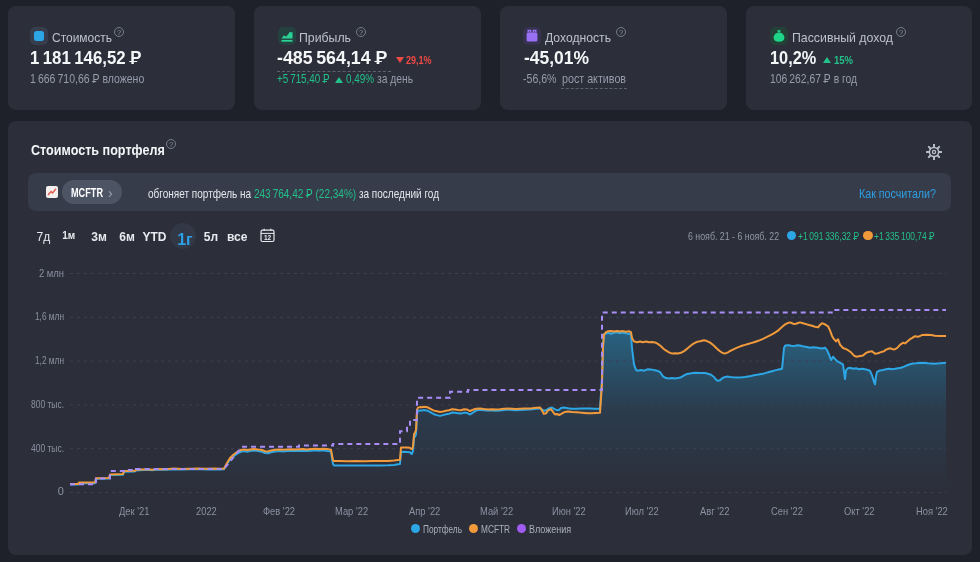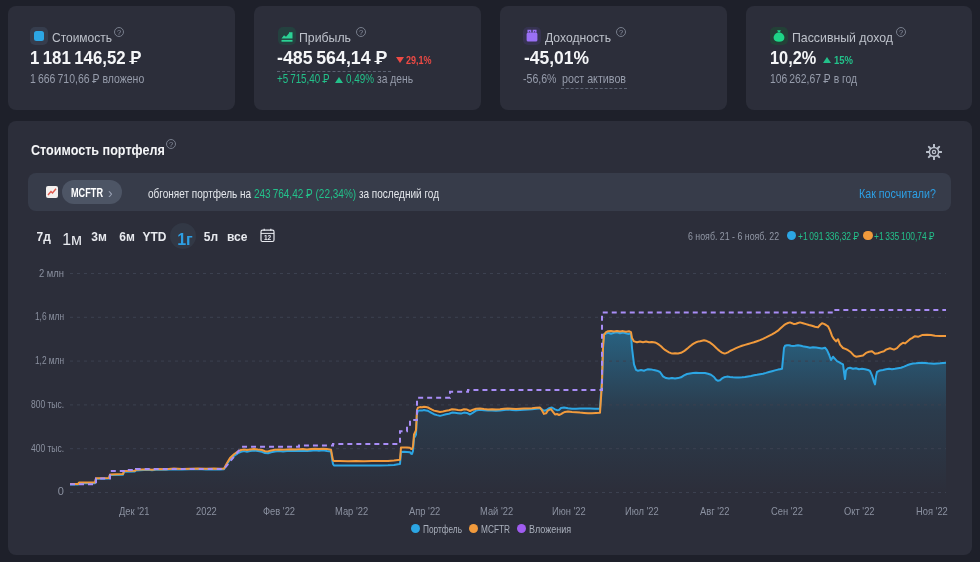--- a/index.html
+++ b/index.html
@@ -76,22 +76,22 @@
 <svg class="abs" style="left:46px;top:186px;" width="12" height="12" viewBox="0 0 12 12">
 <rect x="0" y="0" width="12" height="12" rx="2" fill="#f3f0ee"></rect>
 <path d="M2 9 L5 5.5 L6.5 7 L10 2.8" stroke="#e05a4e" stroke-width="1.4" fill="none"></path>
   </svg>
 <div class="abs" style="left:62px;top:180px;width:60px;height:24px;background:#4d5565;border-radius:12px;"></div>
 <div class="abs" style="left:71.3px;top:186px;font-size:12px;color:#ffffff;font-weight:bold;transform:scaleX(0.762);transform-origin:left top;white-space:nowrap;line-height:1.2;">MCFTR</div>
 <div class="abs" style="left:108px;top:184.5px;font-size:14px;color:#9aa2b4;white-space:nowrap;line-height:1.2;">›</div>
 <div class="abs" style="left:148px;top:185.5px;font-size:13px;color:#e4e7ec;transform:scaleX(0.770);transform-origin:left top;white-space:nowrap;line-height:1.2;">обгоняет портфель на <span style="color:#23c08a;">243 764,42 <span class="rub"><i>P</i><u></u></span> (22,34%)</span> за последний год</div>
 <div class="abs" style="left:859px;top:185.5px;font-size:13px;color:#2d9fe4;transform:scaleX(0.820);transform-origin:left top;white-space:nowrap;line-height:1.2;">Как посчитали?</div>
 <div class="abs" style="left:170px;top:223px;width:26px;height:26px;border-radius:50%;background:#323845;"></div>
-<div class="abs" style="left:36.553515625px;top:229.5px;font-size:12px;color:#e8eaef;font-weight:bold;white-space:nowrap;line-height:1.2;">7д</div>
-<div class="abs" style="left:62.22265625px;top:229.5px;font-size:16px;color:#e8eaef;font-weight:normal;white-space:nowrap;line-height:1.2;">1м</div>
+<div class="abs" style="left:36.553515625px;top:229.5px;font-size:12px;color:#e8eaef;font-weight:normal;white-space:nowrap;line-height:1.2;">7д</div>
+<div class="abs" style="left:62.22265625px;top:229.5px;font-size:10px;color:#e8eaef;font-weight:bold;white-space:nowrap;line-height:1.2;">1м</div>
 <div class="abs" style="left:91.22265625px;top:229.5px;font-size:12px;color:#e8eaef;font-weight:bold;white-space:nowrap;line-height:1.2;">3м</div>
 <div class="abs" style="left:119.22265625px;top:229.5px;font-size:12px;color:#e8eaef;font-weight:bold;white-space:nowrap;line-height:1.2;text-align:center;">6м</div>
 <div class="abs" style="left:142.498046875px;top:229.5px;font-size:12px;color:#e8eaef;font-weight:bold;white-space:nowrap;line-height:1.2;">YTD</div>
 <div class="abs" style="left:177.162109375px;top:229.5px;font-size:16px;color:#2d9fe4;font-weight:bold;white-space:nowrap;line-height:1.2;">1г</div>
 <div class="abs" style="left:203.849609375px;top:229.5px;font-size:12px;color:#e8eaef;font-weight:bold;white-space:nowrap;line-height:1.2;">5л</div>
 <div class="abs" style="left:227px;top:229.5px;font-size:12px;color:#e8eaef;font-weight:bold;white-space:nowrap;line-height:1.2;">все</div>
 <svg class="abs" style="left:260px;top:228px;" width="15" height="15" viewBox="0 0 15 15">
 <g fill="none" stroke="#e8eaef" stroke-width="1.2">
       <rect x="1" y="2.2" width="13" height="11.3" rx="1.5"></rect>
 <path d="M1 5.4 L14 5.4" stroke-width="1"></path>

